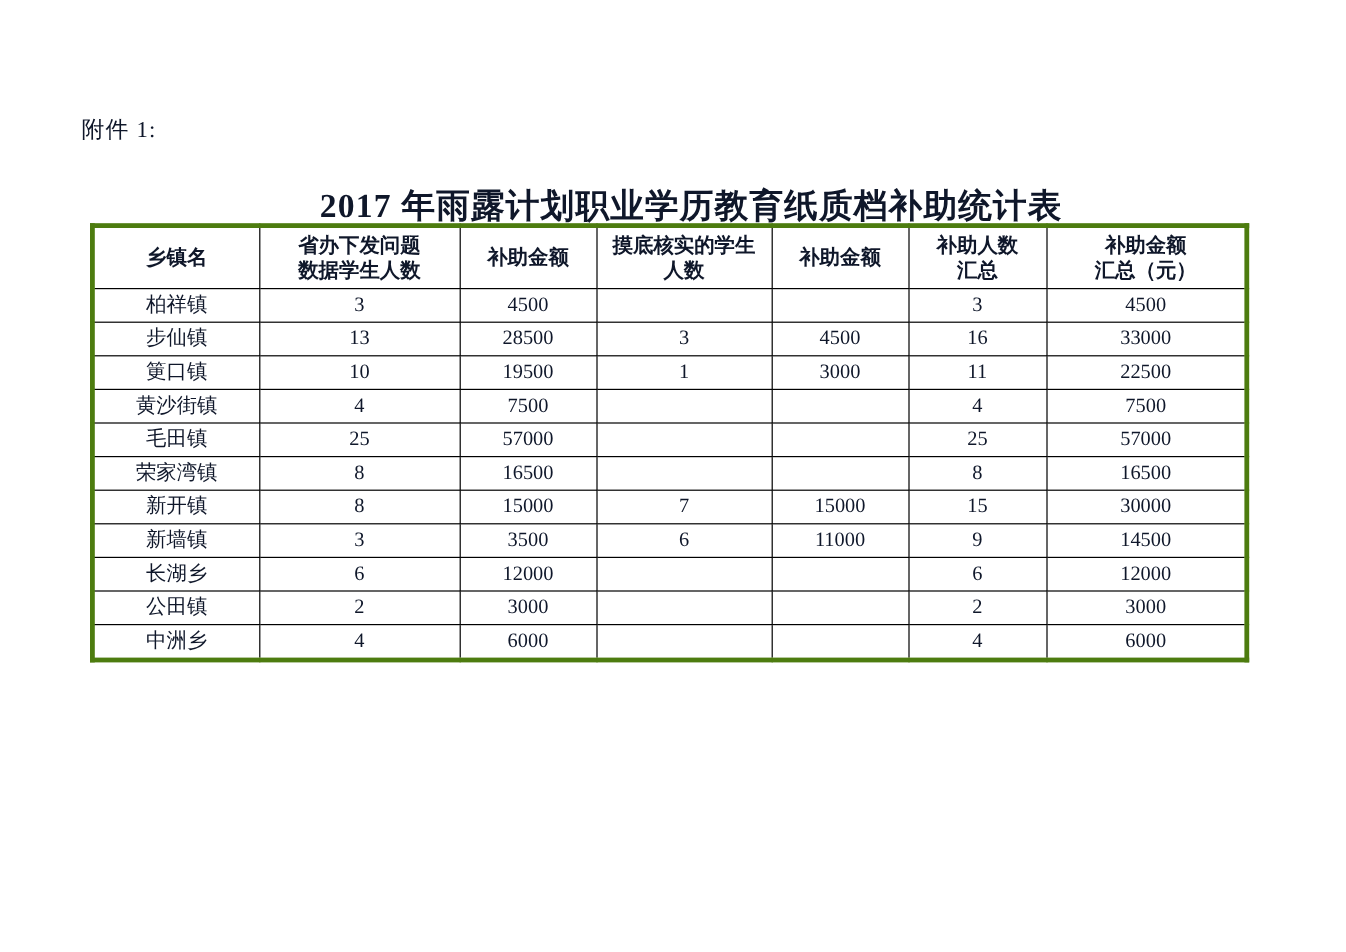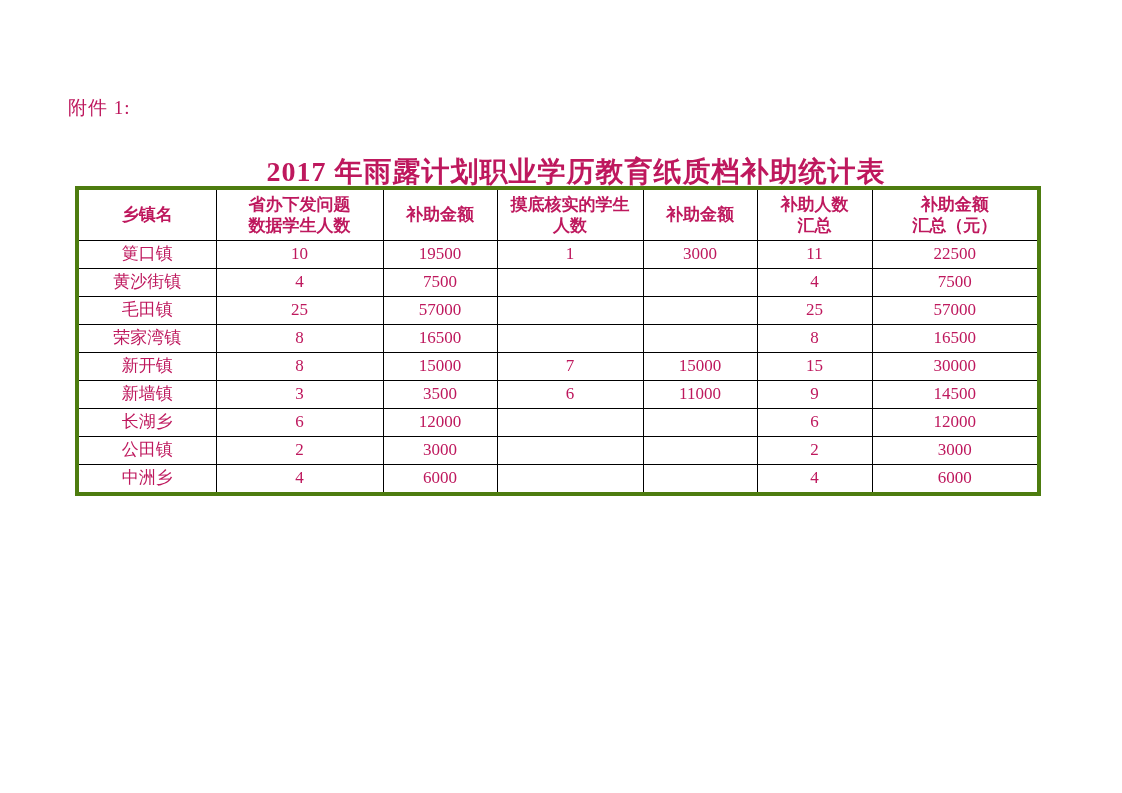--- a/index.html
+++ b/index.html
@@ -6,21 +6,21 @@
     margin: 0;
     padding: 0;
     background: #ffffff;
   }
   .page {
     position: relative;
     width: 1122px;
     height: 685px;
     background: #ffffff;
     font-family: "Liberation Serif", "DejaVu Serif", serif;
-    color: #be185d;
+    color: #0f172a;
     overflow: hidden;
   }
   .attachment {
     position: absolute;
     left: 68px;
     top: 95px;
     font-size: 19px;
     letter-spacing: 1px;
   }
   .title {
@@ -91,20 +91,38 @@
 人数</th>
           <th>补助金额</th>
           <th>补助人数
 汇总</th>
           <th>补助金额
 汇总（元）</th>
         </tr>
     </thead>
     <tbody>
         <tr>
+          <td>柏祥镇</td>
+          <td>3</td>
+          <td>4500</td>
+          <td></td>
+          <td></td>
+          <td>3</td>
+          <td>4500</td>
+        </tr>
+        <tr>
+          <td>步仙镇</td>
+          <td>13</td>
+          <td>28500</td>
+          <td>3</td>
+          <td>4500</td>
+          <td>16</td>
+          <td>33000</td>
+        </tr>
+        <tr>
           <td>筻口镇</td>
           <td>10</td>
           <td>19500</td>
           <td>1</td>
           <td>3000</td>
           <td>11</td>
           <td>22500</td>
         </tr>
         <tr>
           <td>黄沙街镇</td>

